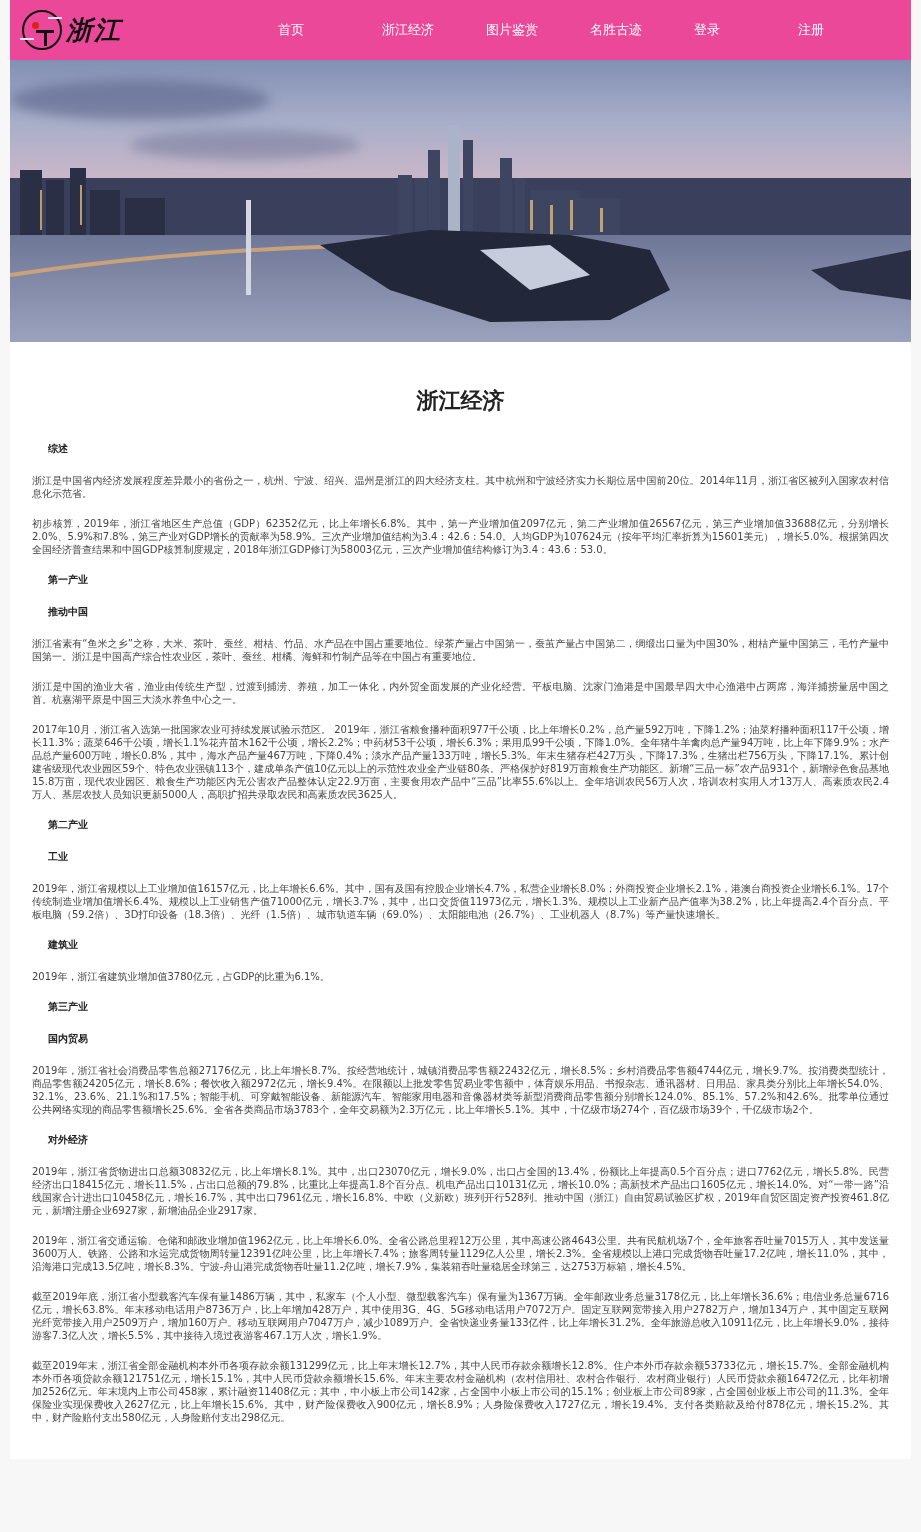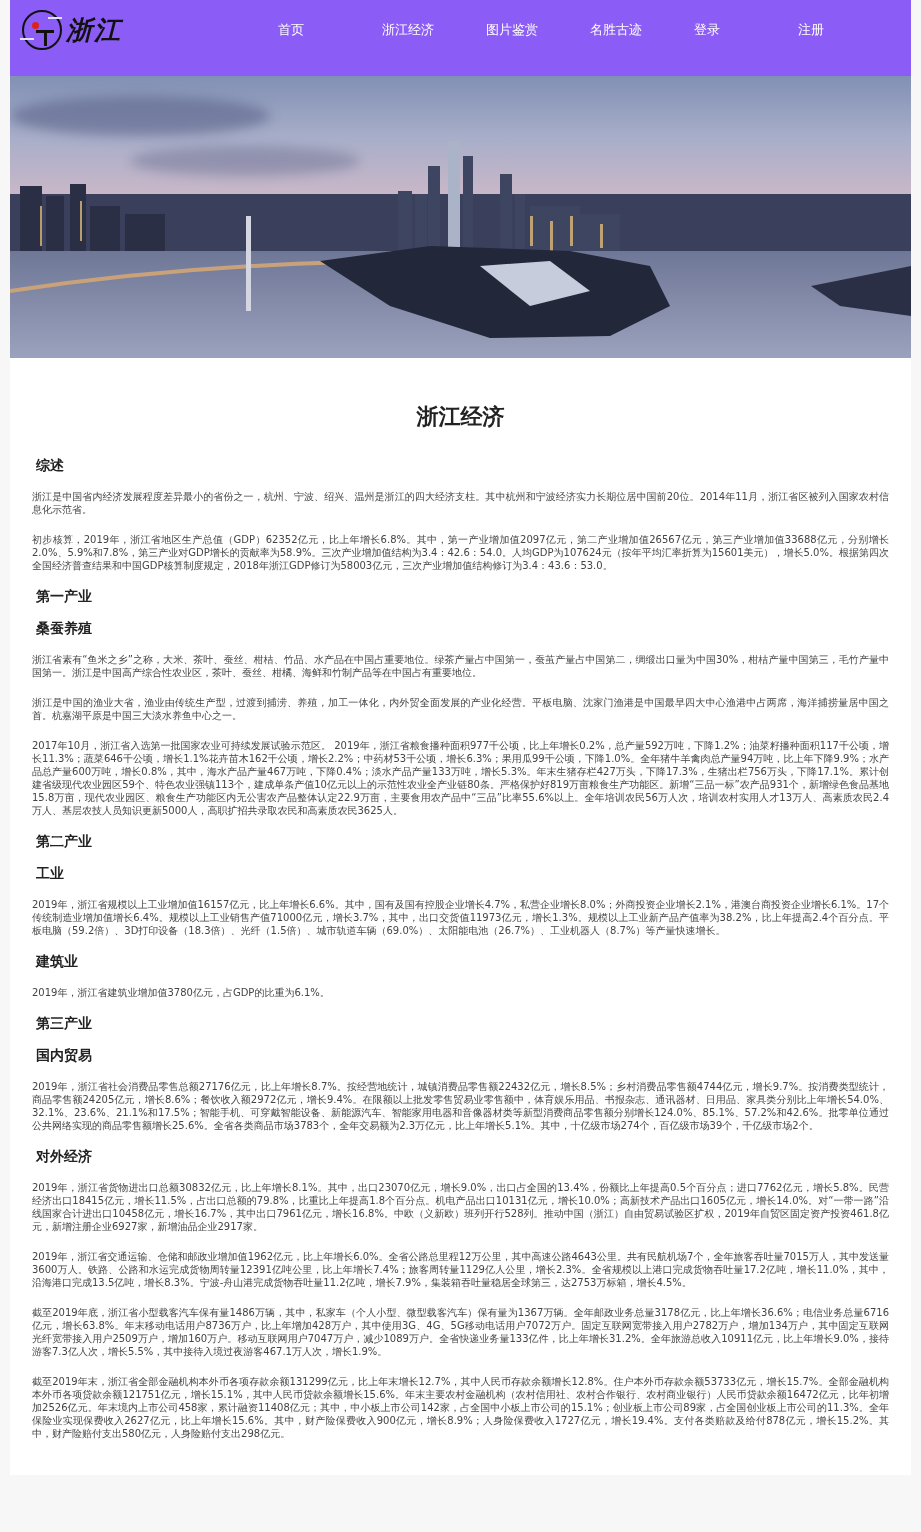--- a/index.html
+++ b/index.html
@@ -9,22 +9,22 @@
     font-family: "DejaVu Sans", "Liberation Sans", sans-serif;
     color: #333;
   }
   .page {
     width: 901px;
     margin: 0 10px;
     background: #ffffff;
   }
   
   .header {
-    height: 76px;
-    background: #8b5cf6;
+    height: 60px;
+    background: #ec4899;
     display: flex;
     align-items: center;
     position: relative;
   }
   .logo {
     position: absolute;
     left: 12px;
     top: 6px;
     width: 130px;
     height: 48px;
@@ -88,24 +88,24 @@
   .main { padding: 0 22px 18px 22px; }
   .title {
     text-align: center;
     font-size: 22px;
     font-weight: bold;
     color: #222;
     padding-top: 44px;
     height: 100px;
   }
   .sec-h {
-    font-size: 14px;
+    font-size: 10px;
     font-weight: bold;
     color: #222;
-    margin: 0 0 18px 4px;
+    margin: 0 0 18px 16px;
     line-height: 14px;
   }
   .para {
     font-size: 10px;
     line-height: 13px;
     color: #444;
     margin: 0 0 17px 0;
     text-align: justify;
   }
 </style>
@@ -190,21 +190,21 @@
   </div>
 
   <main class="main">
     <h1 class="title">浙江经济</h1>
 
     <h3 class="sec-h">综述</h3>
     <p class="para">浙江是中国省内经济发展程度差异最小的省份之一，杭州、宁波、绍兴、温州是浙江的四大经济支柱。其中杭州和宁波经济实力长期位居中国前20位。2014年11月，浙江省区被列入国家农村信息化示范省。</p>
     <p class="para">初步核算，2019年，浙江省地区生产总值（GDP）62352亿元，比上年增长6.8%。其中，第一产业增加值2097亿元，第二产业增加值26567亿元，第三产业增加值33688亿元，分别增长2.0%、5.9%和7.8%，第三产业对GDP增长的贡献率为58.9%。三次产业增加值结构为3.4：42.6：54.0。人均GDP为107624元（按年平均汇率折算为15601美元），增长5.0%。根据第四次全国经济普查结果和中国GDP核算制度规定，2018年浙江GDP修订为58003亿元，三次产业增加值结构修订为3.4：43.6：53.0。</p>
 
     <h3 class="sec-h">第一产业</h3>
-    <h3 class="sec-h">桑蚕养殖</h3>
+    <h3 class="sec-h">推动中国</h3>
     <p class="para">浙江省素有“鱼米之乡”之称，大米、茶叶、蚕丝、柑桔、竹品、水产品在中国占重要地位。绿茶产量占中国第一，蚕茧产量占中国第二，绸缎出口量为中国30%，柑桔产量中国第三，毛竹产量中国第一。浙江是中国高产综合性农业区，茶叶、蚕丝、柑橘、海鲜和竹制产品等在中国占有重要地位。</p>
     <p class="para">浙江是中国的渔业大省，渔业由传统生产型，过渡到捕涝、养殖，加工一体化，内外贸全面发展的产业化经营。平板电脑、沈家门渔港是中国最早四大中心渔港中占两席，海洋捕捞量居中国之首。杭嘉湖平原是中国三大淡水养鱼中心之一。</p>
     <p class="para">2017年10月，浙江省入选第一批国家农业可持续发展试验示范区。 2019年，浙江省粮食播种面积977千公顷，比上年增长0.2%，总产量592万吨，下降1.2%；油菜籽播种面积117千公顷，增长11.3%；蔬菜646千公顷，增长1.1%花卉苗木162千公顷，增长2.2%；中药材53千公顷，增长6.3%；果用瓜99千公顷，下降1.0%。全年猪牛羊禽肉总产量94万吨，比上年下降9.9%；水产品总产量600万吨，增长0.8%，其中，海水产品产量467万吨，下降0.4%；淡水产品产量133万吨，增长5.3%。年末生猪存栏427万头，下降17.3%，生猪出栏756万头，下降17.1%。累计创建省级现代农业园区59个、特色农业强镇113个，建成单条产值10亿元以上的示范性农业全产业链80条。严格保护好819万亩粮食生产功能区。新增“三品一标”农产品931个，新增绿色食品基地15.8万亩，现代农业园区、粮食生产功能区内无公害农产品整体认定22.9万亩，主要食用农产品中“三品”比率55.6%以上。全年培训农民56万人次，培训农村实用人才13万人、高素质农民2.4万人、基层农技人员知识更新5000人，高职扩招共录取农民和高素质农民3625人。</p>
 
     <h3 class="sec-h">第二产业</h3>
     <h3 class="sec-h">工业</h3>
     <p class="para">2019年，浙江省规模以上工业增加值16157亿元，比上年增长6.6%。其中，国有及国有控股企业增长4.7%，私营企业增长8.0%；外商投资企业增长2.1%，港澳台商投资企业增长6.1%。17个传统制造业增加值增长6.4%。规模以上工业销售产值71000亿元，增长3.7%，其中，出口交货值11973亿元，增长1.3%。规模以上工业新产品产值率为38.2%，比上年提高2.4个百分点。平板电脑（59.2倍）、3D打印设备（18.3倍）、光纤（1.5倍）、城市轨道车辆（69.0%）、太阳能电池（26.7%）、工业机器人（8.7%）等产量快速增长。</p>
     <h3 class="sec-h">建筑业</h3>
     <p class="para">2019年，浙江省建筑业增加值3780亿元，占GDP的比重为6.1%。</p>
 

